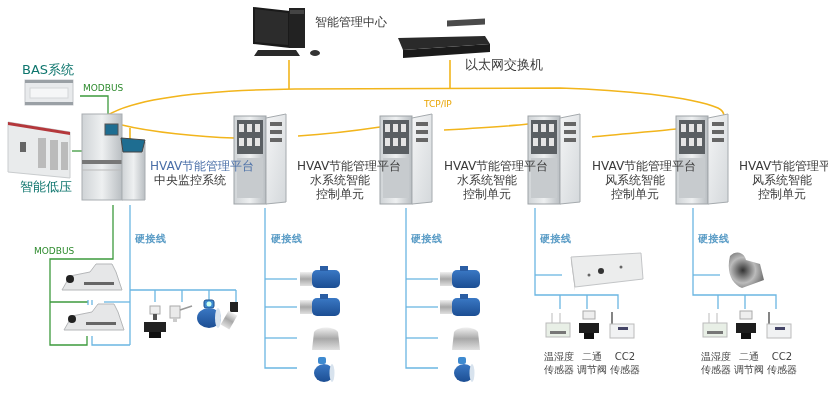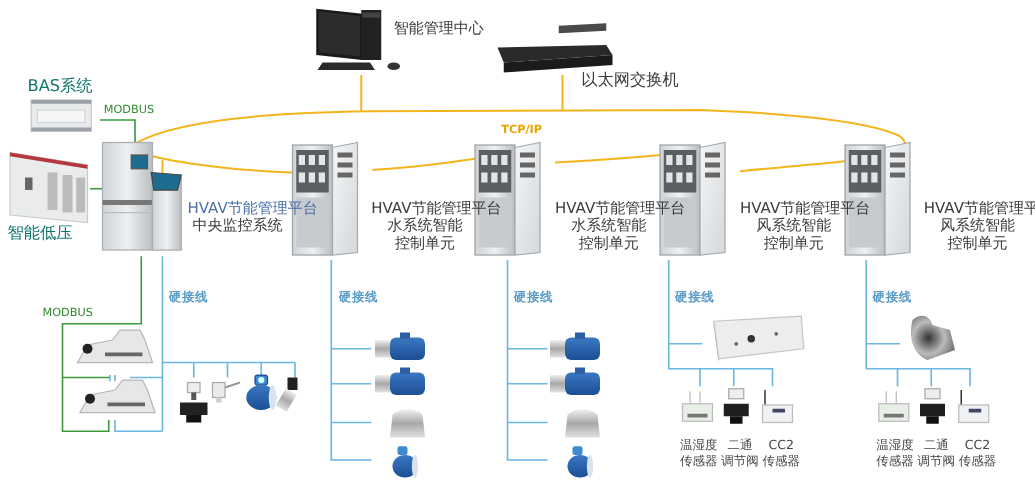--- a/index.html
+++ b/index.html
@@ -1,21 +1,21 @@
 <!DOCTYPE html>
 <html><head>
 <meta charset="utf-8">
 <style>
   html, body { margin:0; padding:0; background:#ffffff; }
   body { width:828px; height:401px; position:relative; overflow:hidden; font-family:"DejaVu Sans", sans-serif; }
   #stage { position:absolute; left:0; top:0; width:828px; height:401px; }
   .lbl { position:absolute; font-size:12px; color:#3a3a3a; white-space:nowrap; text-align:center; line-height:14px; }
   .lbl-big { font-size:13px; color:#0f766e; }
   .lbl-green { font-size:9px; font-weight:normal; color:#2e8b2e; }
-  .lbl-tcp { font-size:9px; font-weight:bold; color:#e9a400; }
+  .lbl-tcp { font-size:9px; font-weight:normal; color:#e9a400;margin-left:23px; }
   .lbl-hard { font-size:10px; font-weight:bold; color:#5a9cc6; letter-spacing:0.5px;text-align:right; }
   .lbl-small { font-size:10px; color:#444; line-height:13px; }
 </style>
 </head>
 <body>
 
 <svg id="stage" width="828" height="401" viewBox="0 0 828 401" xmlns="http://www.w3.org/2000/svg">
   <defs>
     <linearGradient id="gCab" x1="0" x2="1" y1="0" y2="0">
       <stop offset="0" stop-color="#cfd3d6"></stop>
@@ -314,21 +314,21 @@
       <g transform="translate(767,312)">
         <line x1="2" y1="0" x2="2" y2="12" stroke="#333" stroke-width="1.2"></line>
         <rect x="0" y="12" width="24" height="14" fill="#f1f2f3" stroke="#bbb"></rect>
         <rect x="8" y="15" width="10" height="3" fill="#446"></rect>
       </g>
     </g>
 </svg>
 
 <div class="lbl lbl-big" style="left:22px;top:63px;">BAS系统</div>
 <div class="lbl lbl-green" style="left:83px;top:81px;">MODBUS</div>
-<div class="lbl lbl-big" style="left:6px;top:180px;">智能低压</div>
+<div class="lbl lbl-big" style="left:20px;top:180px;">智能低压</div>
 <div class="lbl lbl-green" style="left:34px;top:244px;">MODBUS</div>
 
 <div class="lbl" style="left:315px;top:15px;font-size:12px;">智能管理中心</div>
 <div class="lbl" style="left:465px;top:58px;font-size:13px;">以太网交换机</div>
 <div class="lbl lbl-tcp" style="left:401px;top:97px;">TCP/IP</div>
 
 <div class="lbl" style="left:150px;top:159px;width:80px;">
   <div style="color:#4a6fa8">HVAV节能管理平台</div>
   <div>中央监控系统</div>
 </div>

